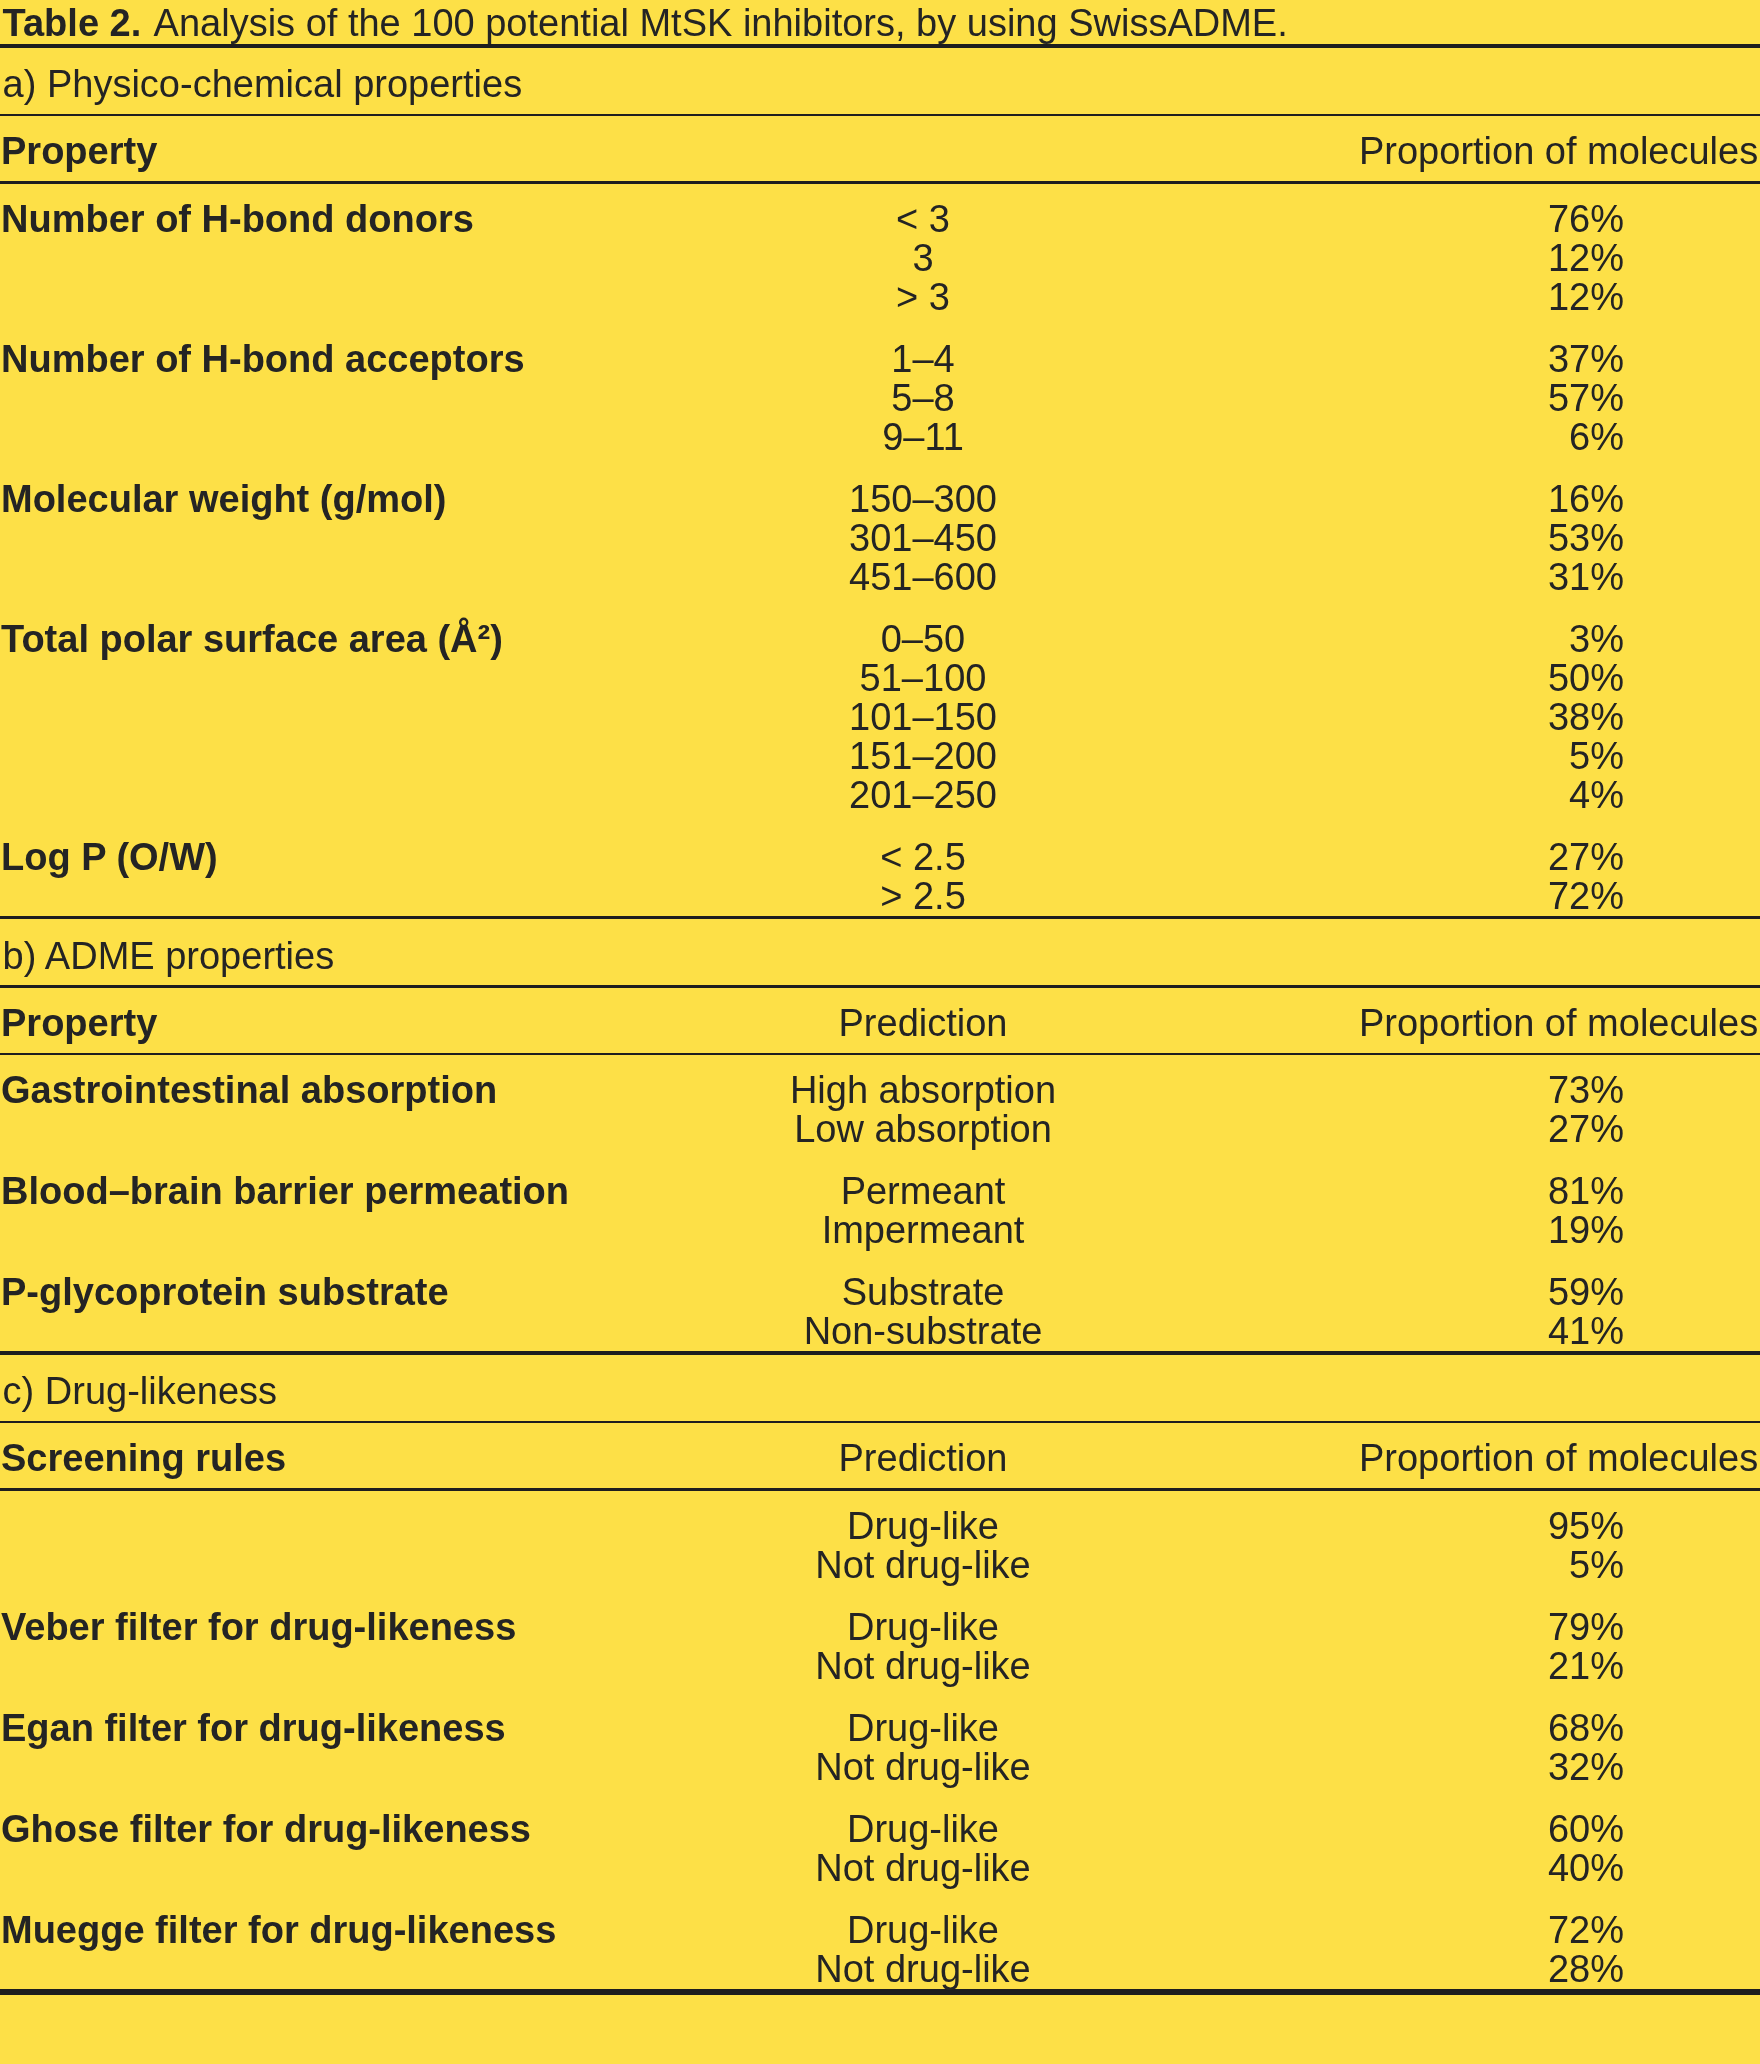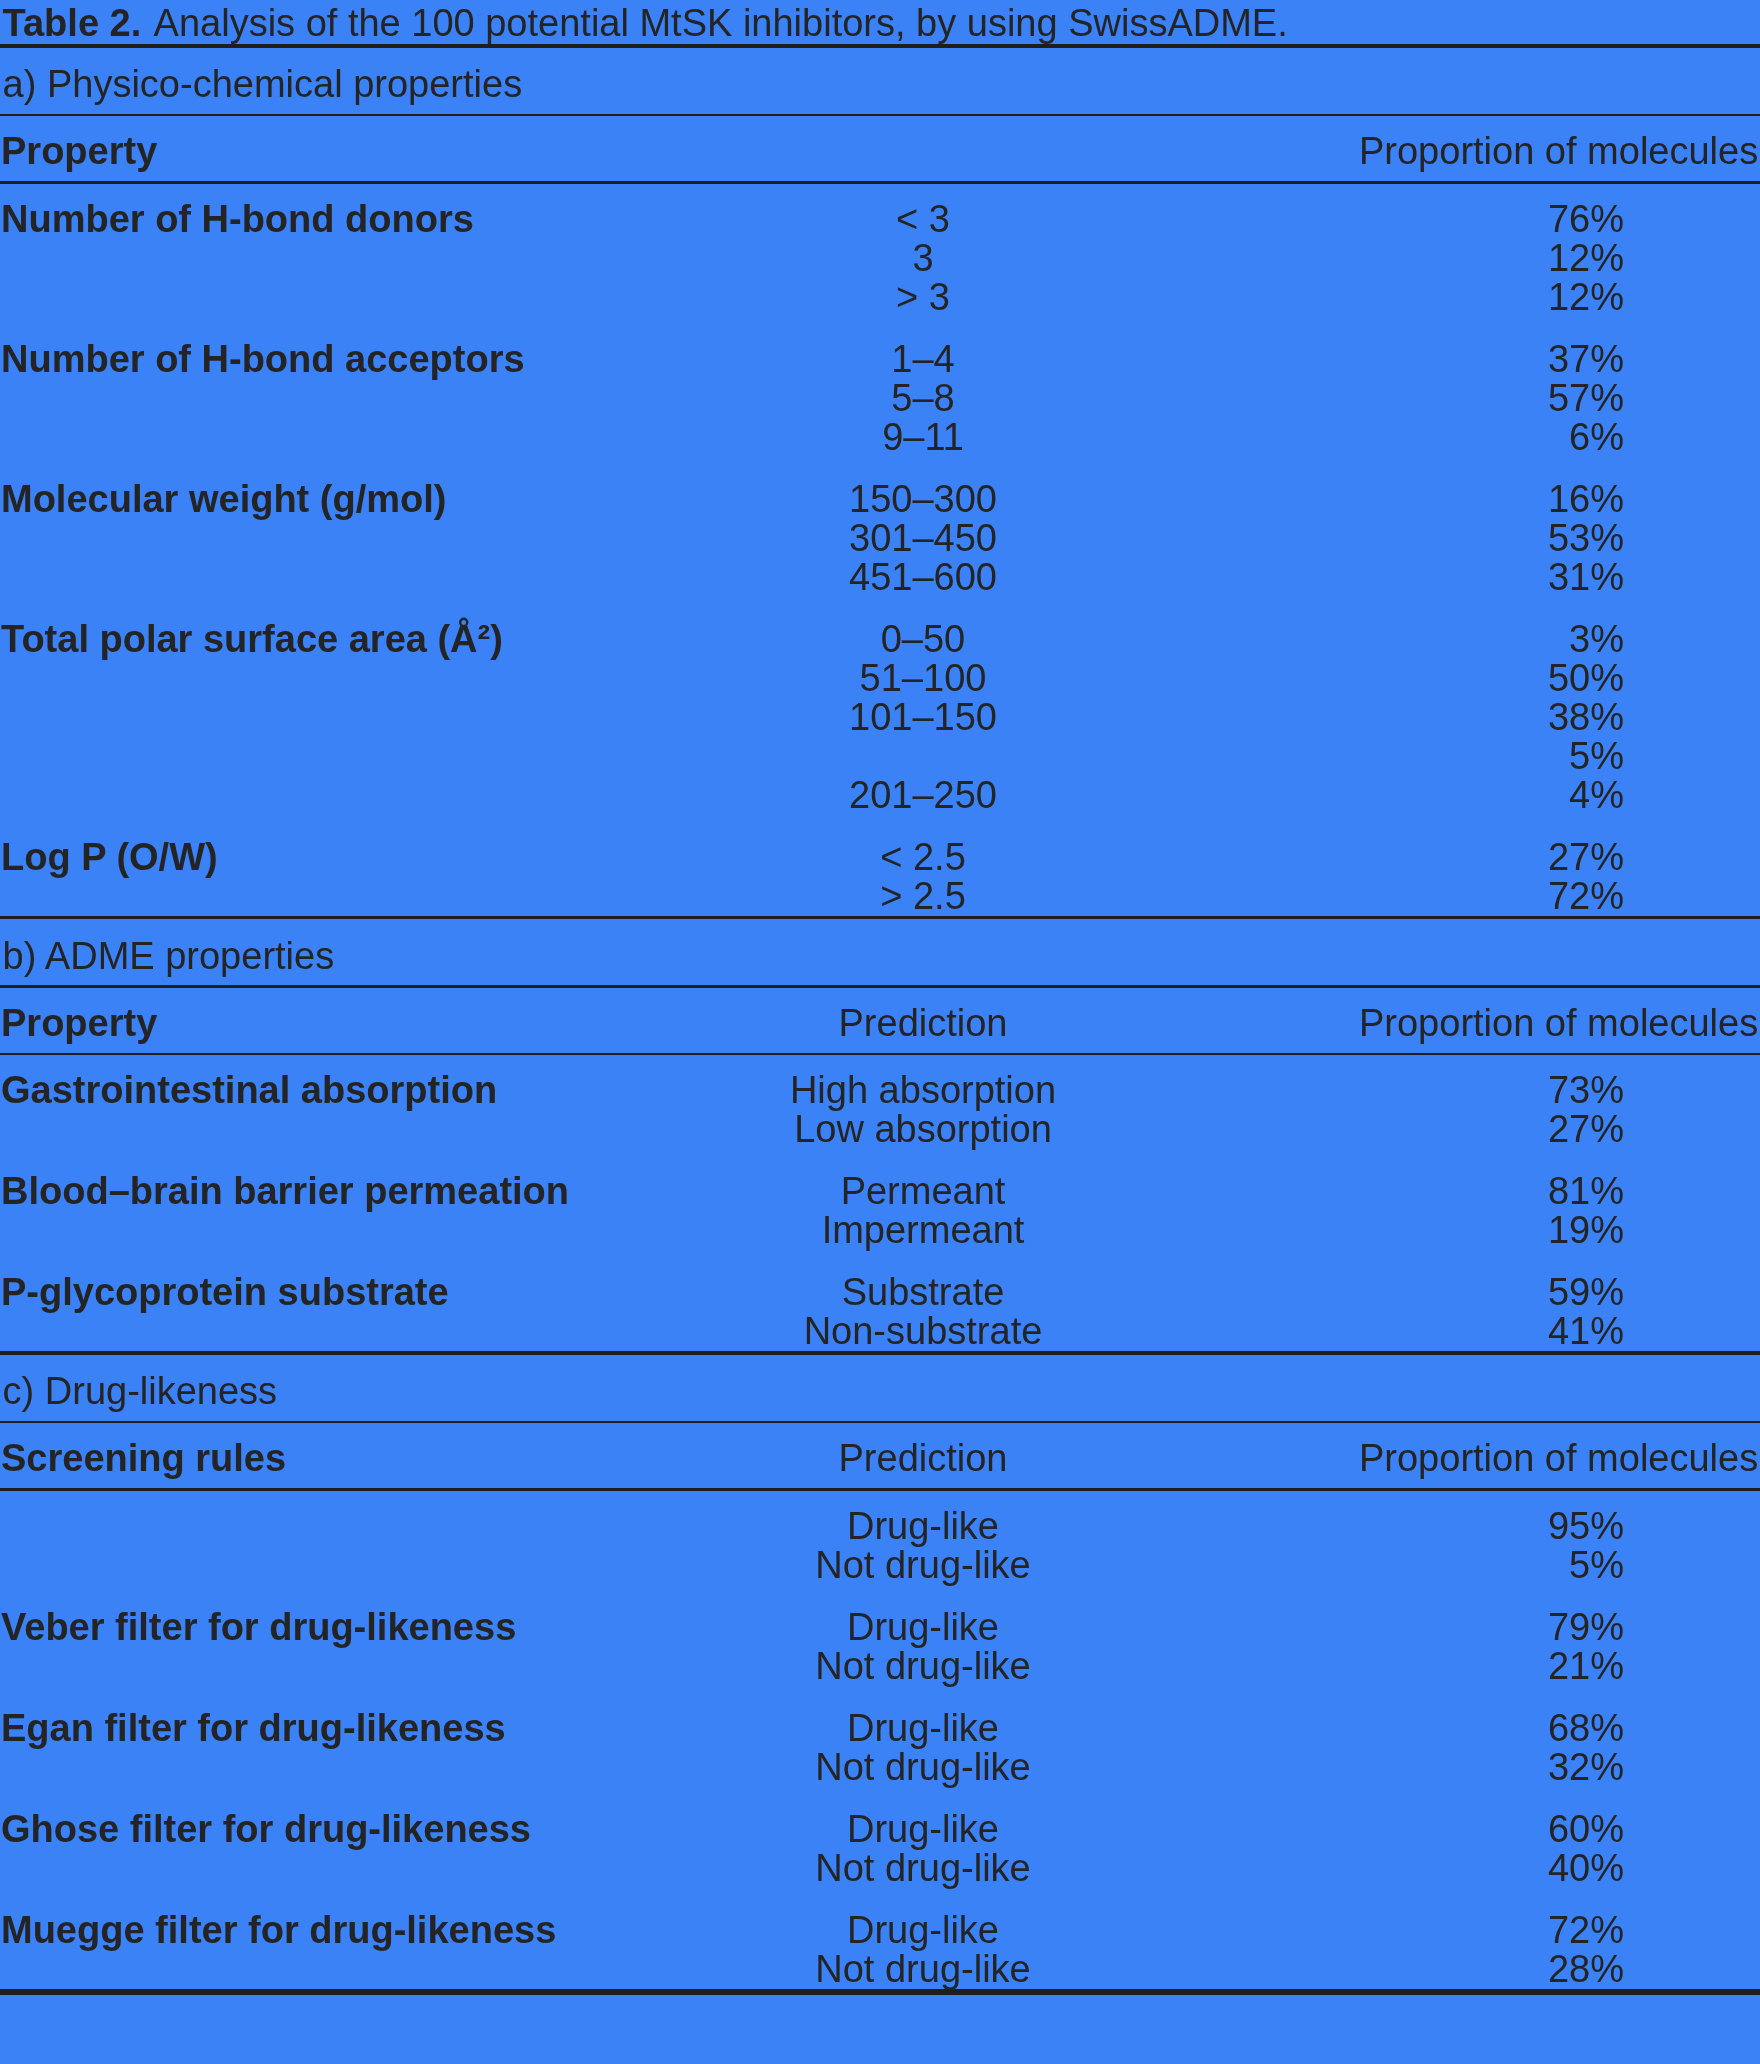--- a/index.html
+++ b/index.html
@@ -10,21 +10,21 @@
     height: 2065px;
     overflow: hidden;
   }
   .page {
     position: relative;
     width: 1760px;
     height: 2065px;
     font-family: "Liberation Sans", sans-serif;
     font-size: 38px;
     color: #242424;
-    background: #3b82f6;
+    background: #fde047;
   }
   .title {
     box-sizing: border-box;
     height: 44px;
     padding: 3.5px 0 0 2.6px;
     line-height: 39px;
     white-space: nowrap;
   }
   .title .bold { font-weight: bold; }
   .title .titletext { margin-left: 12.3px; }
@@ -147,20 +147,21 @@
           </div>
           <div class="r">
             <span class="c2">51–100</span>
             <span class="c3">50%</span>
           </div>
           <div class="r">
             <span class="c2">101–150</span>
             <span class="c3">38%</span>
           </div>
           <div class="r">
+            <span class="c2">151–200</span>
             <span class="c3">5%</span>
           </div>
           <div class="r">
             <span class="c2">201–250</span>
             <span class="c3">4%</span>
           </div>
         </div>
         <div class="rgroup">
           <div class="r">
             <span class="c1">Log P (O/W)</span>

